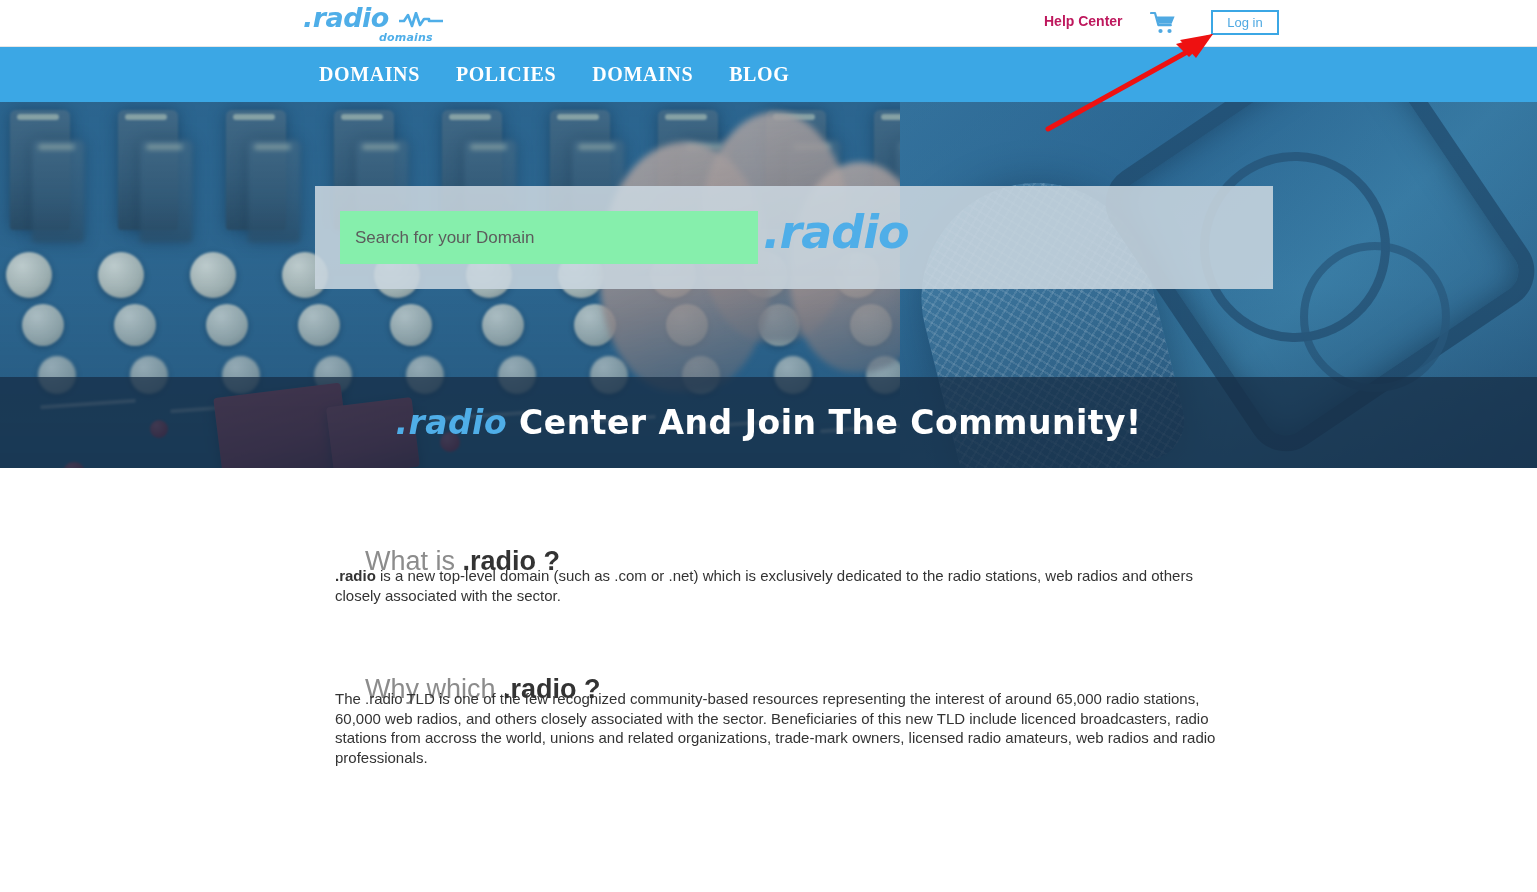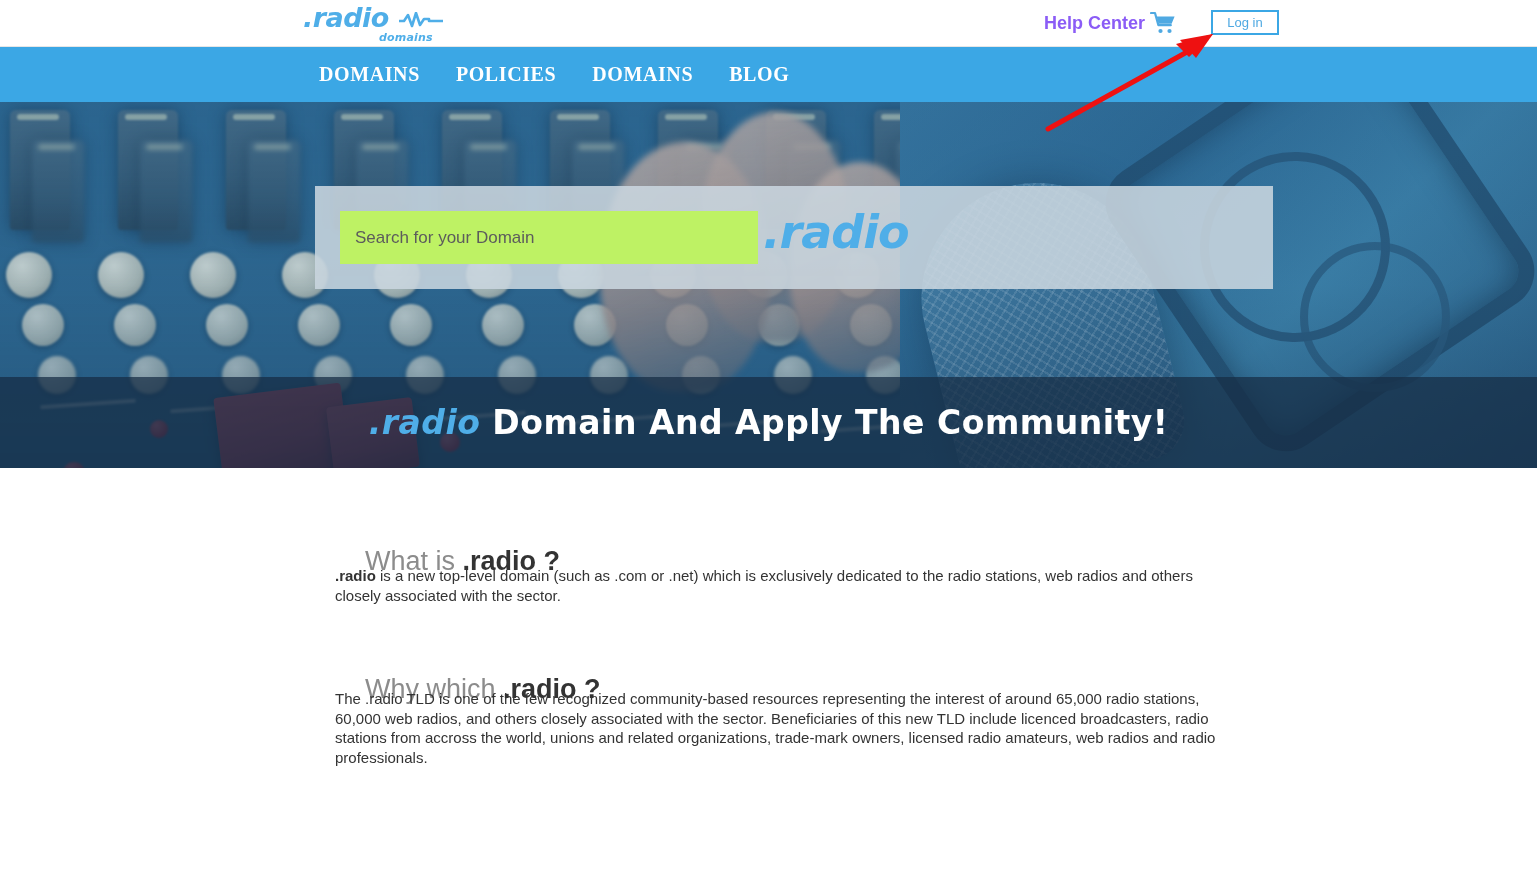--- a/index.html
+++ b/index.html
@@ -46,23 +46,23 @@
     font-family: "DejaVu Sans", sans-serif;
     font-size: 11px;
     font-weight: bold;
     font-style: italic;
     color: #4FAEE8;
     letter-spacing: 0.2px;
   }
   .help-center {
     position: absolute;
     left: 1044px; top: 13px;
-    font-size: 18px;
-    font-weight: bold;
-    color: #8b5cf6;
+    font-size: 14px;
+    font-weight: bold;
+    color: #be185d;
     cursor: pointer;
   }
   .cart-icon {
     position: absolute;
     left: 1150px; top: 11px;
     width: 26px; height: 24px;
     cursor: pointer;
   }
   .login-btn {
     position: absolute;
@@ -222,21 +222,21 @@
     left: 315px; top: 84px;
     width: 958px; height: 103px;
     background: rgba(201,214,223,0.88);
   }
   .search-input {
     position: absolute;
     left: 25px; top: 25px;
     width: 418px; height: 53px;
     border: none;
     outline: none;
-    background: #bef264;
+    background: #86efac;
     font-family: "Liberation Sans", sans-serif;
     font-size: 17px;
     color: #555555;
     padding: 0 15px;
   }
   .search-input::placeholder { color: #5c5c5c; opacity: 1; }
   .dot-radio {
     position: absolute;
     left: 448px; top: 19px;
     font-family: "DejaVu Sans", sans-serif;
@@ -477,21 +477,21 @@
     <div class="hero-tint"></div>
   </div>
 
   <div class="search-panel">
     <input class="search-input" type="text" placeholder="Search for your Domain" style="">
     <div class="dot-radio">.radio</div>
   </div>
 
   <div class="hero-band"></div>
   <div class="hero-title">
-    <span class="blue">.radio</span><span> Domain And Apply The Community!</span>
+    <span class="blue">.radio</span><span> Center And Join The Community!</span>
   </div>
 </div>
 
 <div class="content">
 
   <div class="section-heading" id="h1">
     <span>What is </span><b>.radio ?</b>
   </div>
   <div class="body-text" id="p1">
     <b>.radio</b><span> is a new top-level domain (such as .com or .net) which is exclusively dedicated to the radio stations, web radios and others closely associated with the sector.</span>

